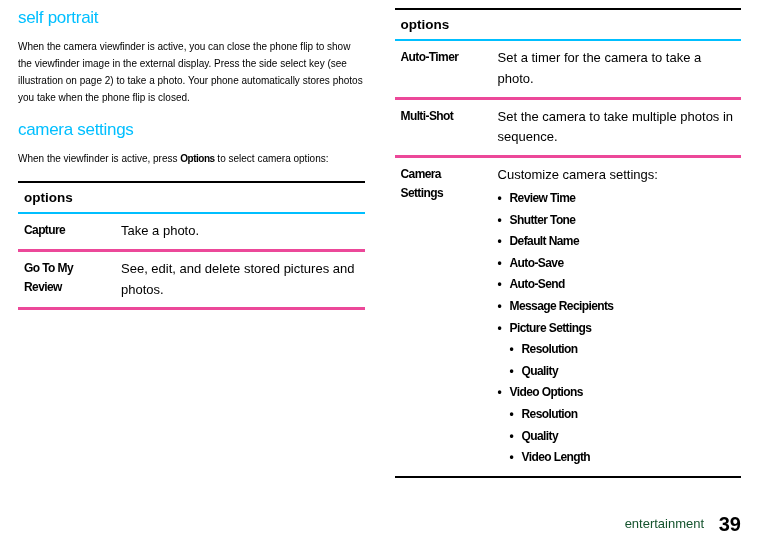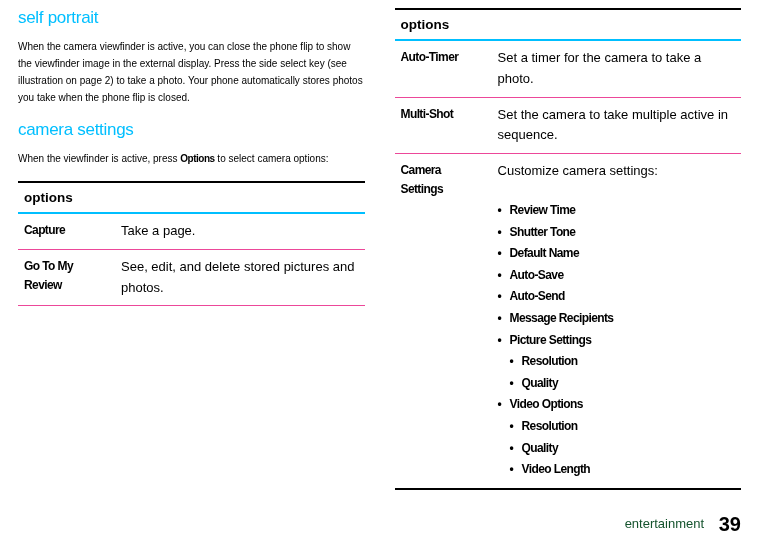--- a/index.html
+++ b/index.html
@@ -47,36 +47,36 @@
     text-align: left;
     font-weight: bold;
     font-size: 13.5px;
     padding: 7px 6px;
     border-top: 2px solid #000;
     border-bottom: 2px solid #00bfff;
   }
   table.opts td {
     padding: 7px 6px;
     vertical-align: top;
-    border-bottom: 1px solid #ec4899;
+    border-bottom: 3px solid #ec4899;
     line-height: 1.6;
   }
   table.opts td.name {
     width: 28%;
     font-weight: bold;
     font-family: Arial, sans-serif;
     font-stretch: condensed;
     letter-spacing: -0.6px;
     font-size: 12px;
   }
   table.opts tr.last td { border-bottom: 2px solid #000; }
   .bullets {
     list-style: none;
     padding: 0;
-    margin-top: 18px;
+    margin-top: 2px;
   }
   .bullets li {
     position: relative;
     padding-left: 12px;
     font-weight: bold;
     font-stretch: condensed;
     letter-spacing: -0.6px;
     font-size: 12px;
     line-height: 1.8;
   }
@@ -116,21 +116,21 @@
       <span>When the viewfinder is active, press </span><span class="inline-bold">Options</span><span> to select camera options:</span>
     </p>
 
     <table class="opts">
       <tbody>
           <tr>
             <th class="header-cell" colspan="2">options</th>
           </tr>
       <tr>
         <td class="name">Capture</td>
-        <td>Take a page.</td>
+        <td>Take a photo.</td>
       </tr>
       <tr>
         <td class="name">Go To My Review</td>
         <td>See, edit, and delete stored pictures and photos.</td>
       </tr>
     </tbody>
       </table>
   </div>
 
   <div class="col">
@@ -138,21 +138,21 @@
       <tbody>
           <tr>
             <th class="header-cell" colspan="2">options</th>
           </tr>
       <tr>
         <td class="name">Auto-Timer</td>
         <td>Set a timer for the camera to take a photo.</td>
       </tr>
       <tr>
         <td class="name">Multi-Shot</td>
-        <td>Set the camera to take multiple active in sequence.</td>
+        <td>Set the camera to take multiple photos in sequence.</td>
       </tr>
       <tr class="last">
         <td class="name">Camera Settings</td>
         <td>
           <span>Customize camera settings:</span>
           <ul class="bullets">
             <li>Review Time</li>
             <li>Shutter Tone</li>
             <li>Default Name</li>
             <li>Auto-Save</li>

